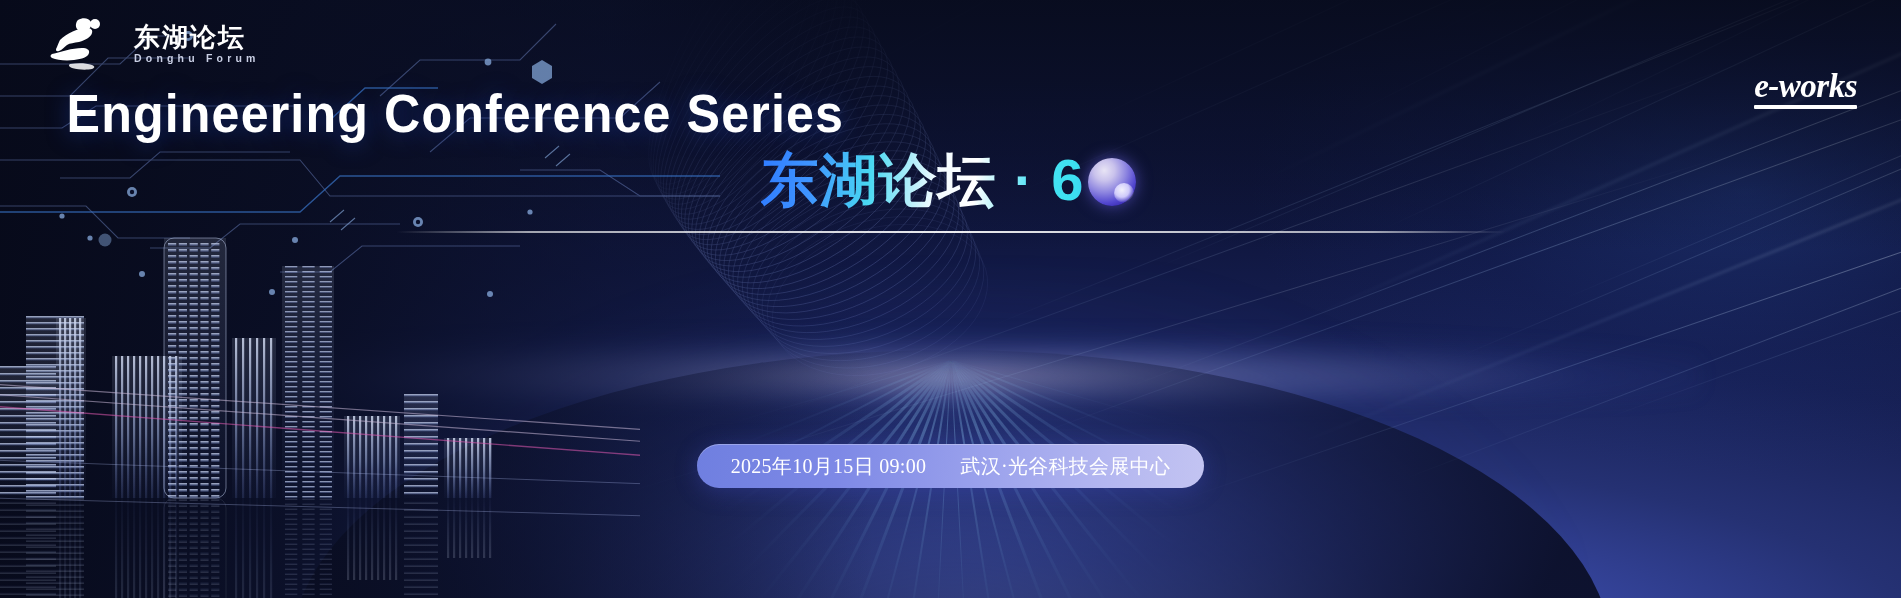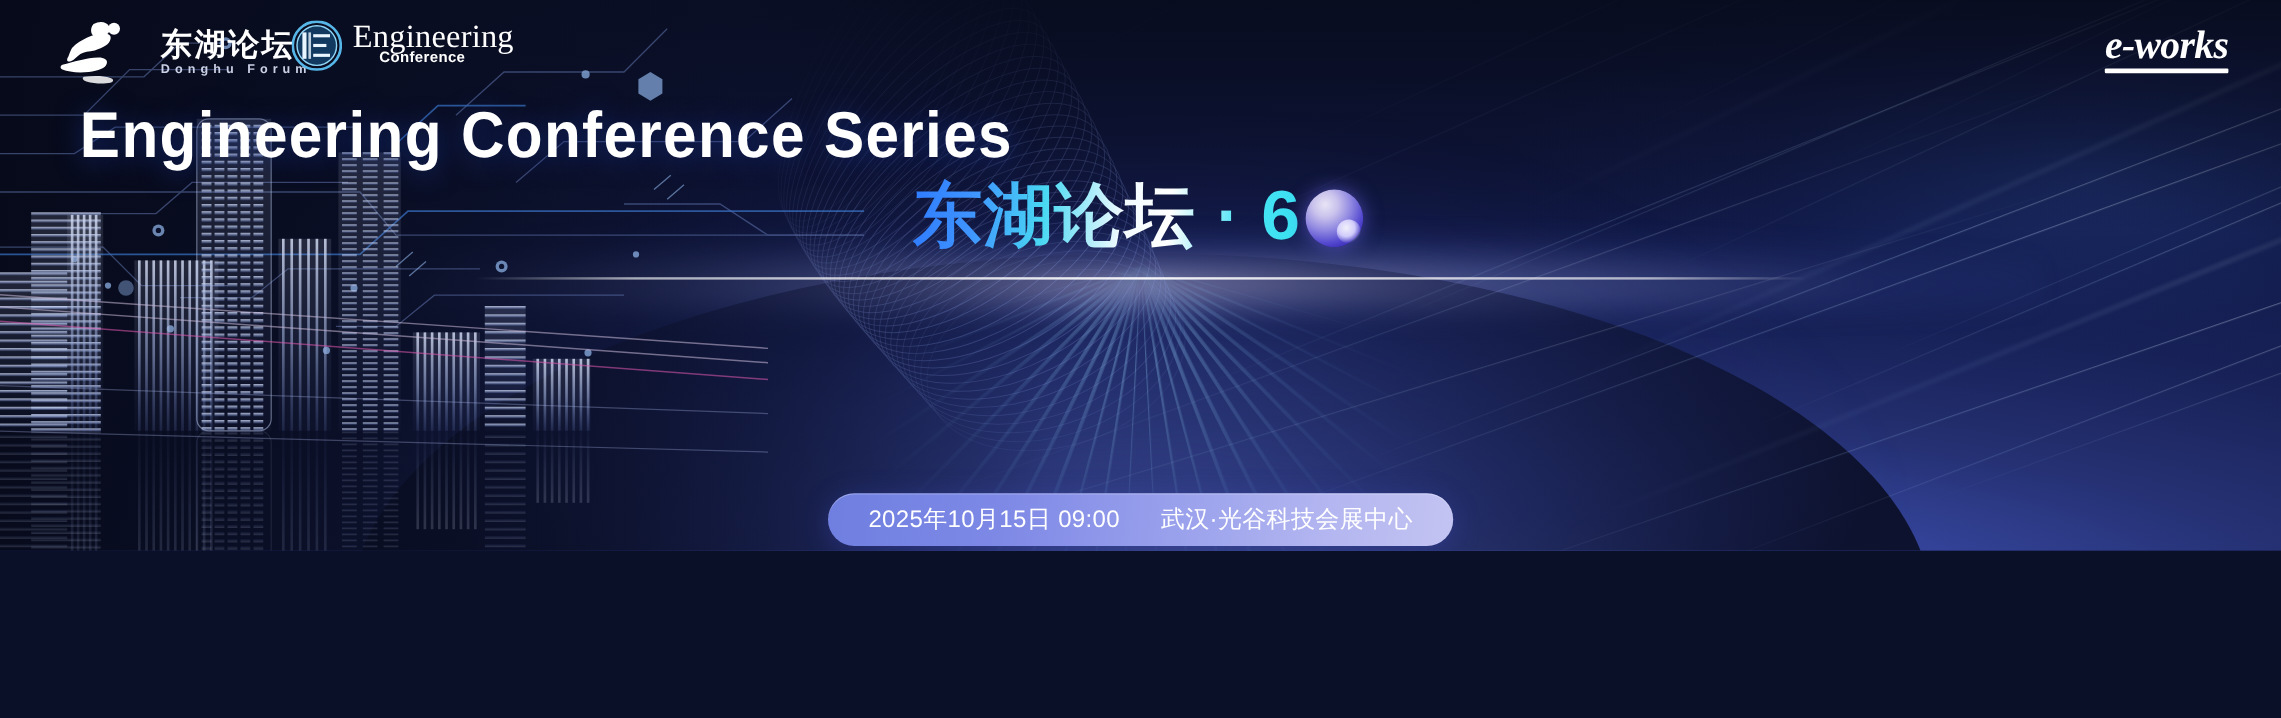--- a/index.html
+++ b/index.html
@@ -6,21 +6,21 @@
   html,body { background:#0a1028; }
   body {
     width:1901px; height:598px;
     font-family:"Liberation Sans","DejaVu Sans",sans-serif;
     overflow:hidden;
   }
 
   
   #banner{
     position:relative;
-    width:1901px; height:459px;
+    width:1901px; height:598px;
     overflow:hidden;
     background:#101840;
   }
 
   
   .bg-base{
     position:absolute; inset:0;
     background:
       radial-gradient(115% 95% at 62% 108%, #5b6fd8 0%, #3a4aa8 16%, #253173 34%, #161f52 54%, #101740 72%, #0c1130 100%),
       linear-gradient(100deg,#0b1029 0%, #111a42 30%, #16205a 55%, #121a46 78%, #0c1132 100%);
@@ -117,21 +117,21 @@
   .ec-sub{
     position:absolute; left:22px; top:25px;
     font-size:12.5px; font-weight:700; color:#ffffff; letter-spacing:.3px;
     white-space:nowrap;
   }
 
   .logo-eworks{ position:absolute; right:44px; top:22px; text-align:right; }
   .ew-word{
     font-family:"Liberation Serif","DejaVu Serif",serif;
     font-style:italic; font-weight:700; font-size:33px; color:#ffffff;
-    letter-spacing:-.5px; line-height:1; white-space:nowrap;
+    letter-spacing:-.5px; line-height:1; white-space:nowrap;margin-top:48px;
   }
   .ew-rule{ margin-top:2px; height:4px; background:#ffffff; border-radius:1px; }
 
   
   .headline{ position:absolute; left:0; right:0; top:84px; text-align:left; }
 
   .h-en{
     font-size:54px; font-weight:700; color:#ffffff;
     letter-spacing:1.2px; line-height:1.08;
     transform:scaleX(.93); transform-origin:50% 50%;
@@ -174,21 +174,21 @@
 
   .h-sub{
     margin-top:22px;
     font-family:"Liberation Serif","DejaVu Serif",serif;
     font-size:42px; font-weight:700; color:#ffffff;
     letter-spacing:7px; line-height:1.1; white-space:nowrap;
     text-shadow:0 2px 16px rgba(20,40,120,.7);
   }
 
   
-  .pill-wrap{ position:absolute; left:0; right:0; top:411px; display:flex; justify-content:center; }
+  .pill-wrap{ position:absolute; left:0; right:0; top:444px; display:flex; justify-content:center;font-family:Liberation Serif, serif; }
   .pill{
     display:flex; align-items:center; gap:34px;
     height:44px; padding:0 34px; border-radius:22px;
     background:linear-gradient(96deg,#6f7fe0 0%, #7e89e6 28%, #9aa1ec 56%, #b3b6f0 80%, #c3c4f2 100%);
     box-shadow:0 4px 22px rgba(60,70,180,.40), inset 0 1px 0 rgba(255,255,255,.28);
   }
   .pill span{
     font-size:20px; font-weight:400; color:#ffffff; line-height:1;
     white-space:nowrap; letter-spacing:.3px;
   }
@@ -1376,38 +1376,20 @@
           <path d="M22 50c8-1 16-1 22 1 3 1 3 3 0 4-5 1-13 1-20-1-3-1-4-3-2-4z" opacity=".85"></path>
           <circle cx="47" cy="10" r="5"></circle>
         </g>
       </svg>
       <div class="donghu-text">
         <div class="donghu-cn">东湖论坛</div>
         <div class="donghu-en">Donghu Forum</div>
       </div>
     </div>
 
-    <div class="logo-ec">
-      <svg class="ec-mark" viewBox="0 0 42 42">
-        <circle cx="21" cy="21" r="20" fill="none" stroke="#57b6e8" stroke-width="2.2"></circle>
-        <circle cx="21" cy="21" r="16.5" fill="#1a5f96" opacity=".55"></circle>
-        <circle cx="21" cy="21" r="16.5" fill="none" stroke="#8fd4f5" stroke-width="1.2"></circle>
-        <g fill="#eaf6ff">
-          <rect x="9" y="10" width="3.4" height="22"></rect>
-          <rect x="14" y="10" width="2.2" height="22" opacity=".8"></rect>
-          <rect x="18" y="11.5" width="14" height="2.6"></rect>
-          <rect x="18" y="19.6" width="11" height="2.6"></rect>
-          <rect x="18" y="27.8" width="14" height="2.6"></rect>
-        </g>
-      </svg>
-      <div class="ec-text">
-        <div class="ec-main">Engineering</div>
-        <div class="ec-sub">Conference</div>
-      </div>
-    </div>
 
     <div class="logo-eworks">
       <div class="ew-word">e-works</div>
       <div class="ew-rule"></div>
     </div>
 
   </div>
 
   <div class="headline">
 

